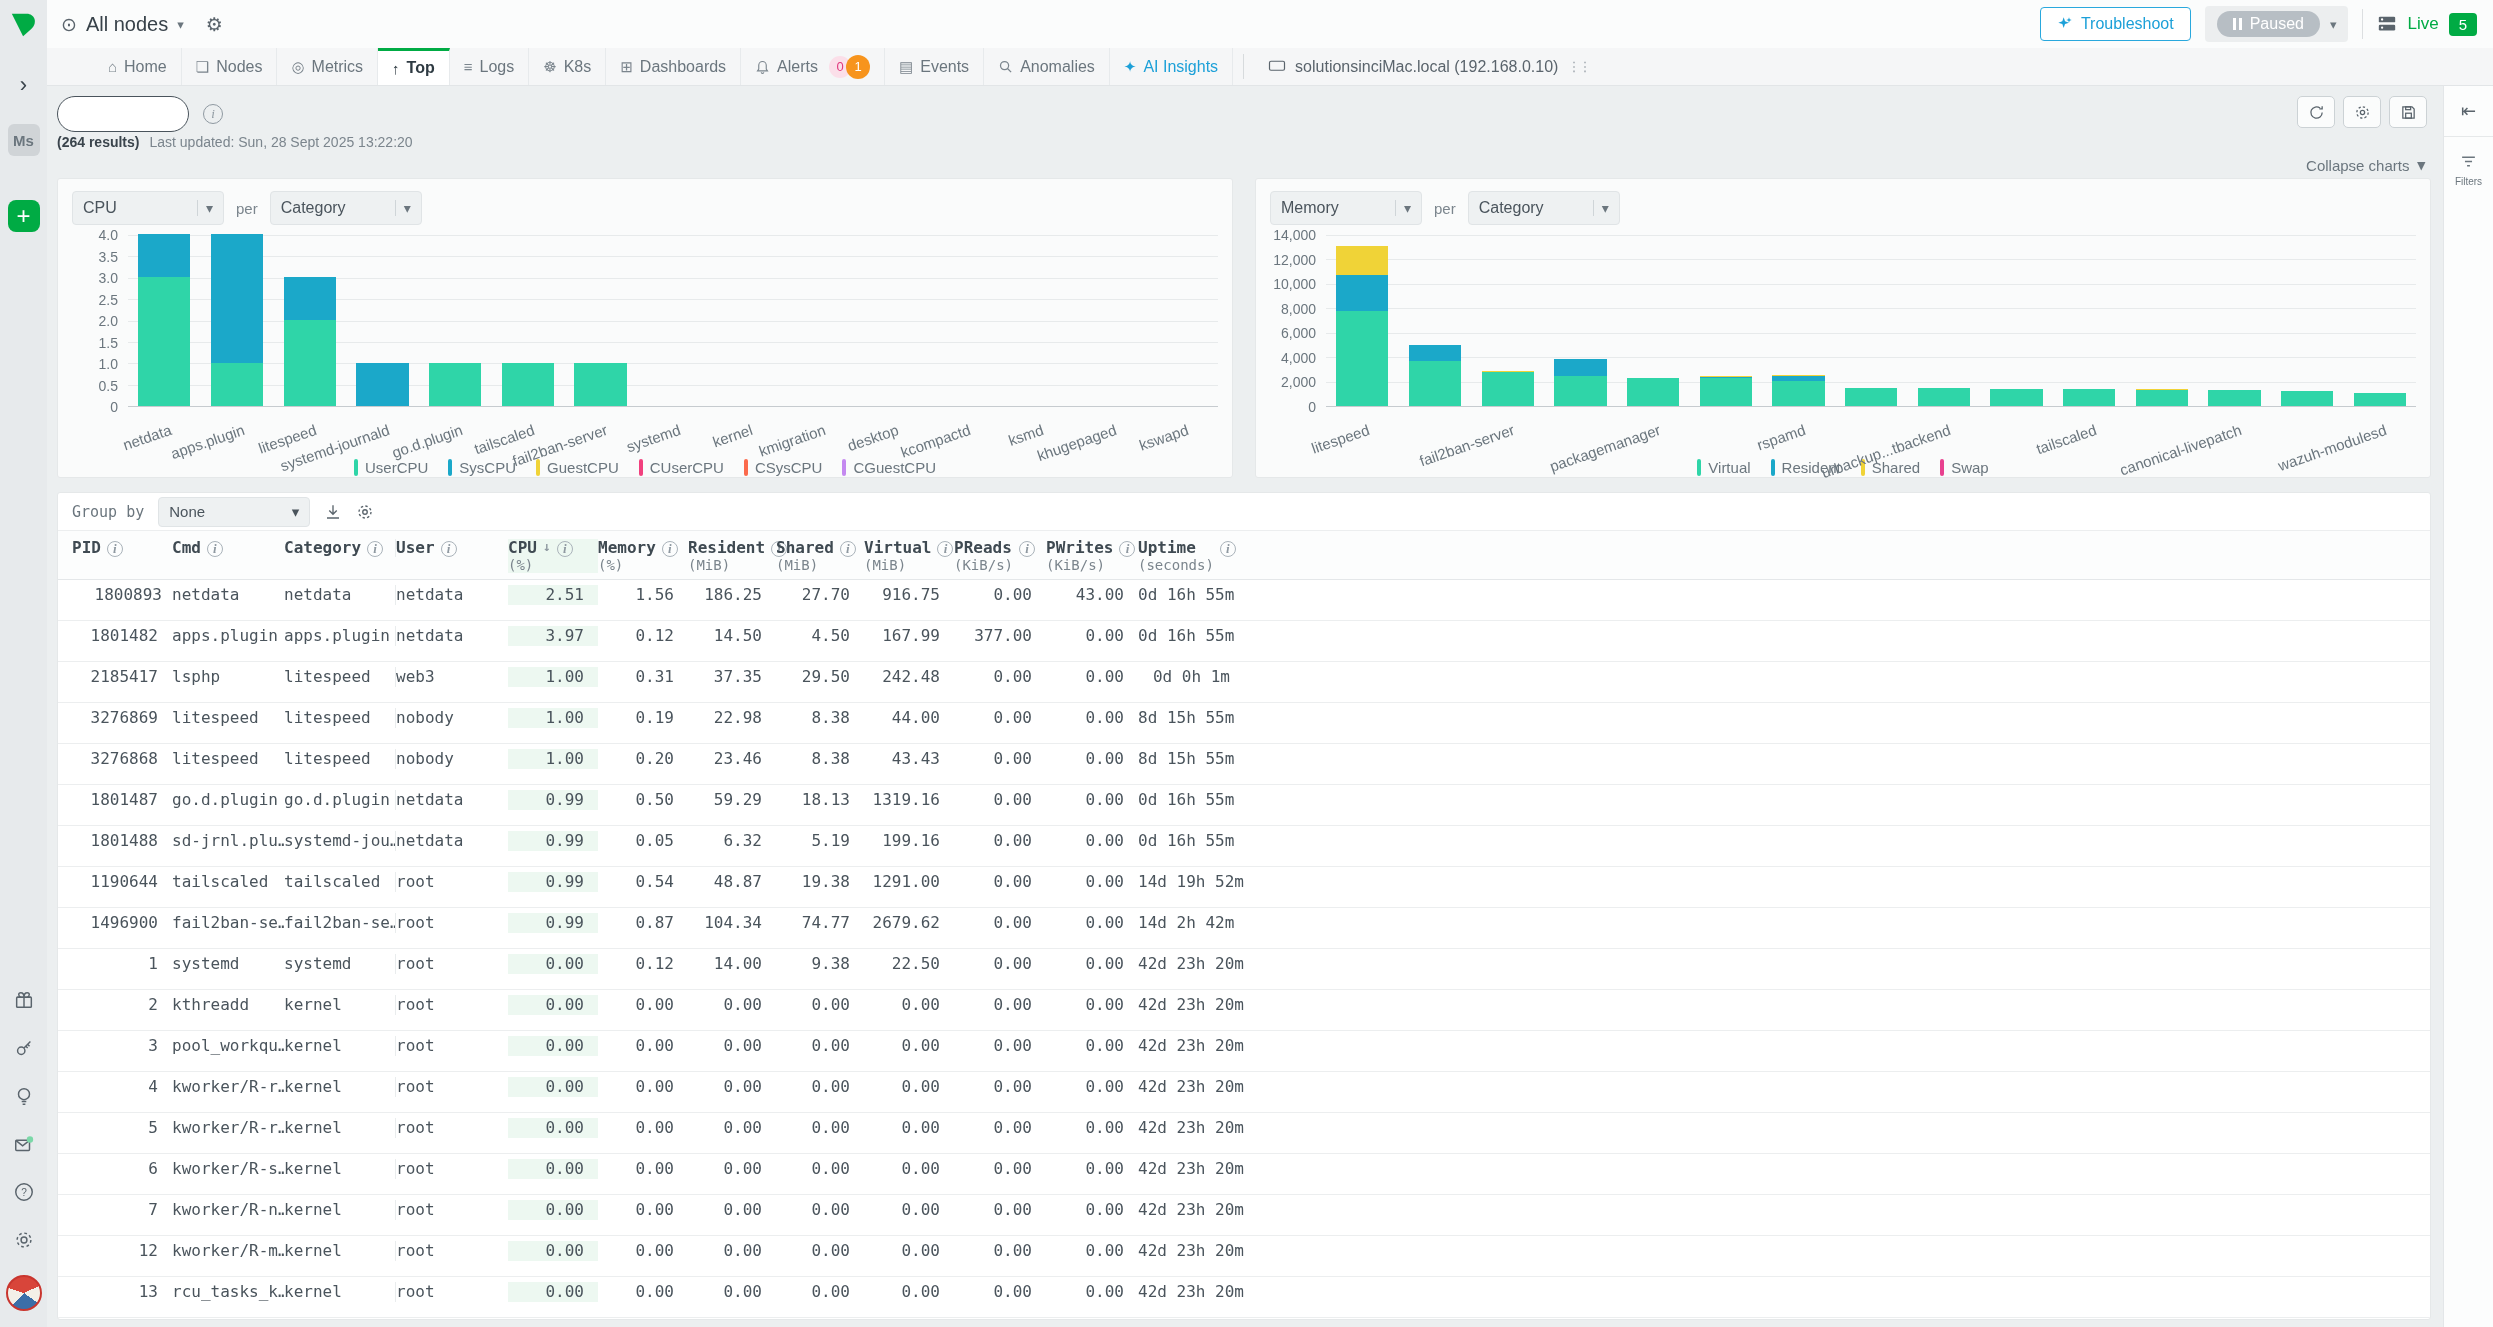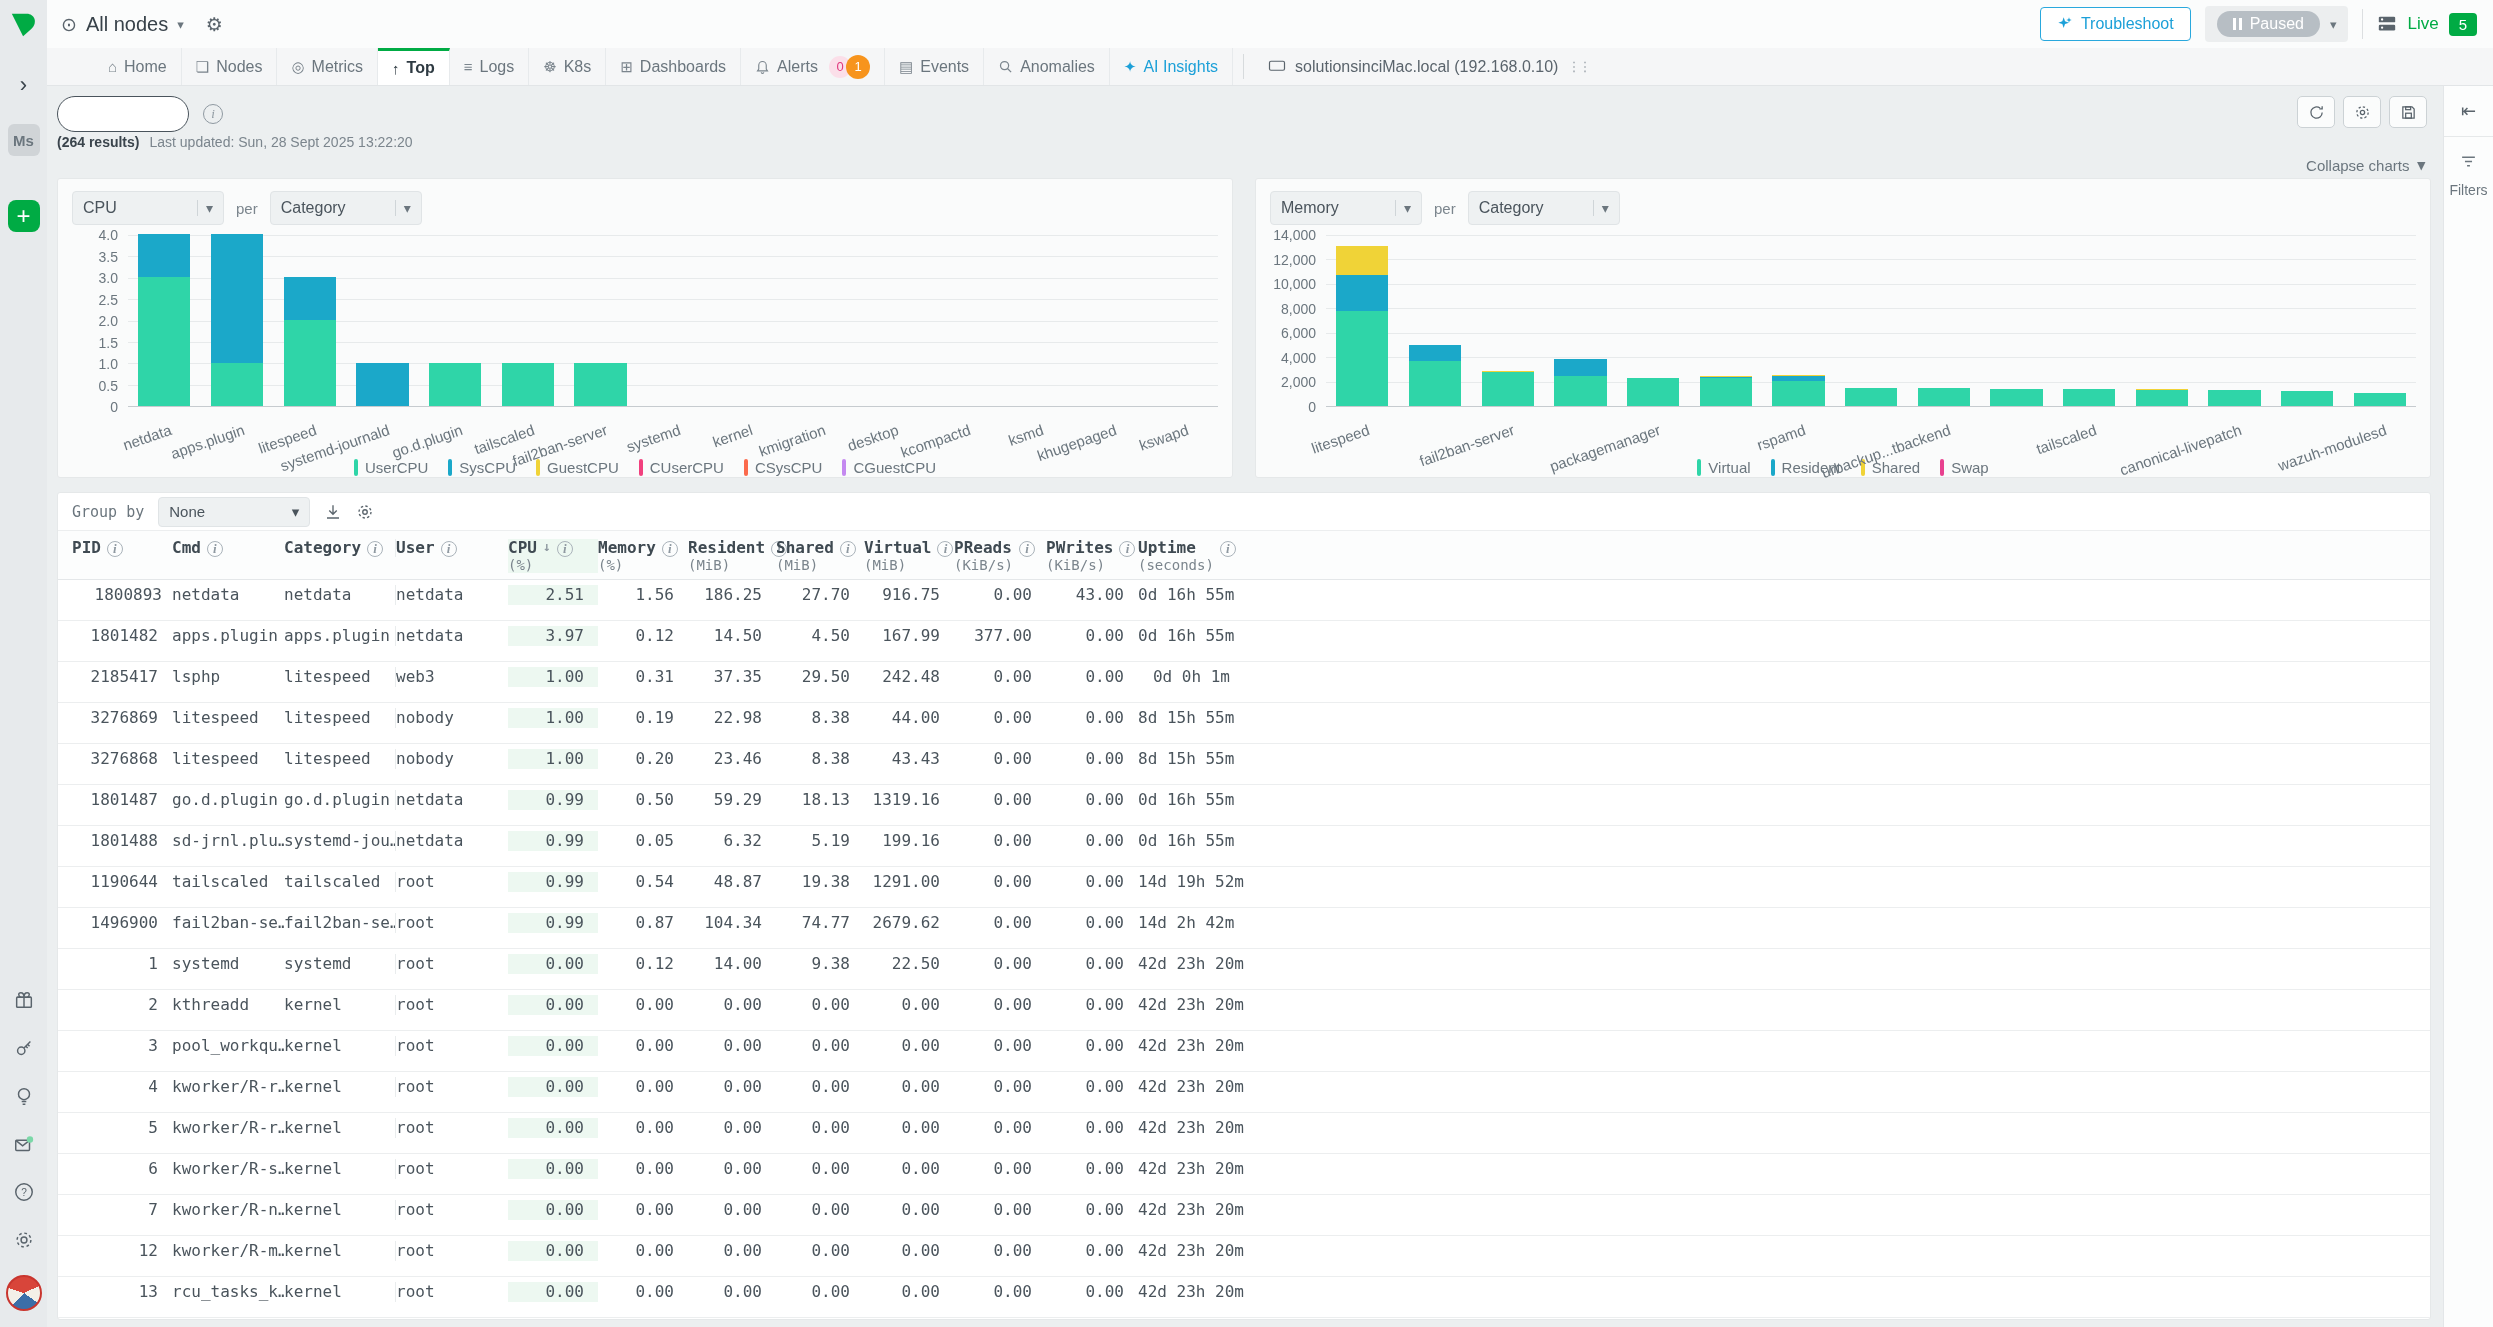--- a/index.html
+++ b/index.html
@@ -59,21 +59,21 @@
   .nav-sep { width:1px; background:#d7dbdd; margin:6px 10px; }
   .node-tab { display:flex; align-items:center; gap:9px; padding:0 14px; white-space:nowrap; color:#5a646c; }
   .grip { color:#9aa3aa; font-size:13px; letter-spacing:-2px; }
 
   
   .content-wrap { flex:1; display:flex; min-height:0; }
   .content { flex:1; padding:10px 12px 0 10px; min-width:0; }
   .rail { width:50px; background:#fcfdfd; border-left:1px solid #e3e6e8; display:flex; flex-direction:column; align-items:center; padding-top:14px; flex-shrink:0; }
   .rail-collapse { color:#5a646c; font-size:18px; margin-bottom:14px; }
   .rail-div { width:100%; height:1px; background:#e6e9ea; margin-bottom:16px; }
-  .rail-filters { display:flex; flex-direction:column; align-items:center; gap:12px; color:#6b767e; font-size:14px;text-align:center; }
+  .rail-filters { display:flex; flex-direction:column; align-items:center; gap:6px; color:#6b767e; font-size:10px;text-align:center; }
 
   
   .header-row { display:flex; align-items:flex-start; }
   .title-wrap { display:flex; align-items:center; gap:14px; }
   .page-title { font-size:28px; font-weight:bold; color:#2c353d; letter-spacing:-0.3px; }
   .redaction-pill { width:132px; height:36px; background:#fff; border:1px solid #4a545c; border-radius:18px; }
   .info-circle { width:20px; height:20px; border:1px solid #8f99a1; border-radius:50%; color:#8f99a1; font-size:13px;
     display:inline-flex; align-items:center; justify-content:center; font-family:"Liberation Serif", serif; font-style:italic; }
   .header-actions { margin-left:auto; display:flex; gap:8px; padding-right:4px; }
   .icon-btn { width:38px; height:32px; border:1px solid #ccd2d5; border-radius:5px; background:#fbfcfc; color:#5a646c;

